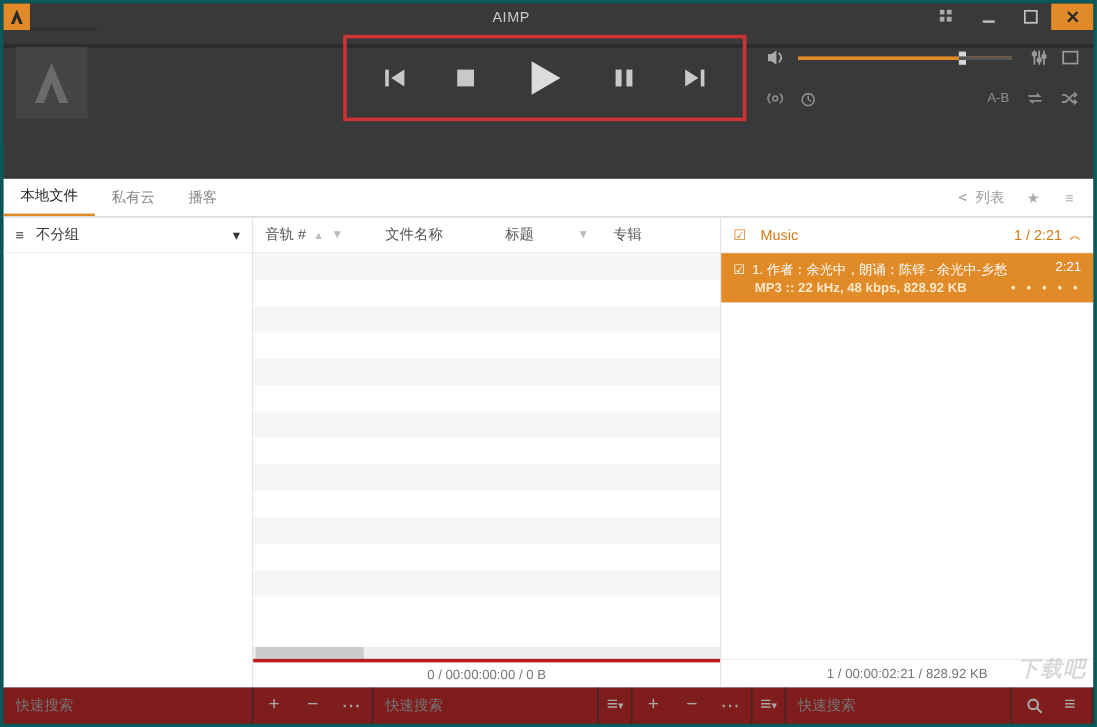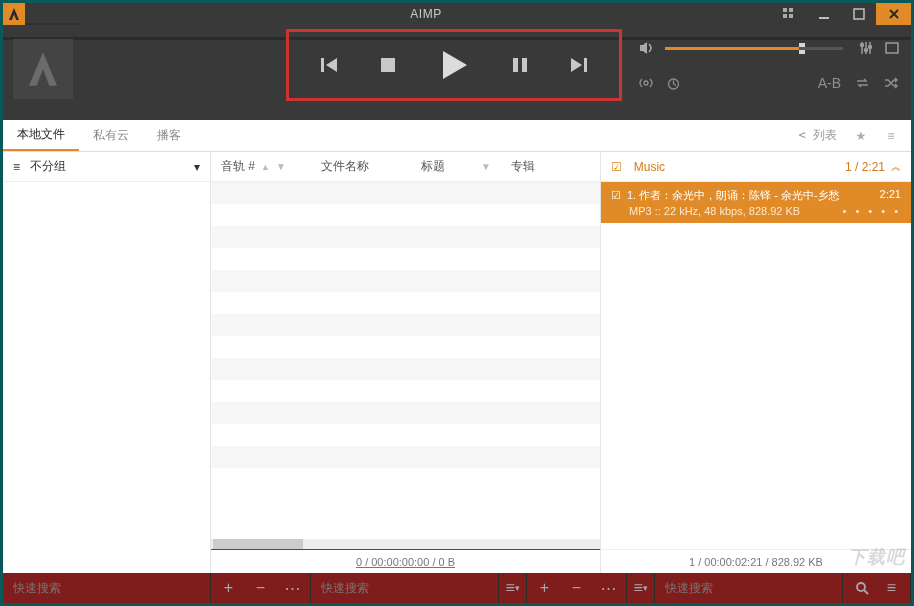--- a/index.html
+++ b/index.html
@@ -28,21 +28,21 @@
   .vol-track { flex: 1; height: 3px; background: #e08a28; position: relative; margin-right: 6px; }
   .vol-track::after { content: ""; position: absolute; right: 0; top: 0; height: 3px; width: 25%; background: #555; }
   .vol-thumb { position: absolute; left: 75%; top: -4px; width: 6px; height: 11px; background: #d6d6d6; }
   .mini-icons { display: flex; gap: 12px; color: #9a9a9a; font-size: 12px; }
   .row2 { display: flex; align-items: center; justify-content: space-between; margin-top: 14px; color: #8d8d8d; font-size: 11px; }
   .row2 .left { display: flex; gap: 14px; align-items: center; }
   .row2 .right { display: flex; gap: 14px; align-items: center; }
   .progress { height: 3px; background: #2b2b2b; margin-top: 12px; }
 
   
-  .tabs { height: 32px; background: #fff; border-bottom: 1px solid #ddd; display: flex; align-items: stretch; font-size: 12px; color: #888; }
+  .tabs { height: 32px; background: #fff; border-bottom: 1px solid #ddd; display: flex; align-items: stretch; font-size: 12px; color: #888; margin-top: 29px; }
   .tabs .tab { padding: 0 14px; display: flex; align-items: center; cursor: pointer; }
   .tabs .tab.active { color: #222; border-bottom: 2px solid #e08a28; }
   .tabs .spacer { flex: 1; }
   .tabs .right { display: flex; align-items: center; gap: 6px; padding-right: 8px; }
   .tabs .listbtn { color: #999; font-size: 12px; cursor: pointer; padding: 0 6px; }
   .tabs .nowplaying { max-width: 200px; color: #444; text-decoration: underline; white-space: nowrap; overflow: hidden; text-overflow: ellipsis; padding: 0 8px; border-bottom: 2px solid #e08a28; height: 100%; display: flex; align-items: center; }
   .tabs .icon { color: #aaa; width: 24px; display: flex; align-items: center; justify-content: center; cursor: pointer; }
 
   
   .main { flex: 1; display: flex; background: #fff; overflow: hidden; }
@@ -57,21 +57,21 @@
   .col .filter { color: #bbb; font-size: 10px; }
   .col.c1 { width: 100px; }
   .col.c2 { width: 100px; }
   .col.c3 { width: 90px; }
   .col.c4 { flex: 1; }
   .rows { flex: 1; background: #fff; position: relative; }
   .rows .stripe { height: 22px; }
   .rows .stripe:nth-child(odd) { background: #f6f6f6; }
   .mid-scroll { height: 10px; background: #eee; display: flex; }
   .mid-scroll .thumb { width: 90px; height: 100%; background: #ccc; margin-left: 2px; }
-  .mid-status { height: 24px; display: flex; align-items: center; justify-content: center; font-size: 11px; color: #777; border-top: 1px solid #b91c1c; text-decoration: underline; }
+  .mid-status { height: 24px; display: flex; align-items: center; justify-content: center; font-size: 11px; color: #777; border-top: 3px solid #b91c1c; }
 
   .right-pane { width: 310px; display: flex; flex-direction: column; }
   .pl-head { height: 30px; display: flex; align-items: center; justify-content: space-between; padding: 0 10px; font-size: 12px; color: #d27a15; border-bottom: 1px solid #eee; }
   .pl-head .chk { color: #e08a28; margin-right: 6px; }
   .pl-head .left { display: flex; align-items: center; gap: 6px; }
   .pl-head .right { display: flex; align-items: center; gap: 6px; }
   .pl-item { background: #e08a28; color: #fff; padding: 6px 10px; font-size: 11px; position: relative; }
   .pl-item .line1 { display: flex; justify-content: space-between; }
   .pl-item .line2 { display: flex; justify-content: space-between; color: #ffe7c7; margin-top: 2px; }
   .dots { letter-spacing: 3px; }
@@ -208,21 +208,21 @@
               </svg>
             </span>
           <span class="ico">
               <svg width="13" height="13" fill="none" stroke="#8d8d8d" stroke-width="1.3">
                 <circle cx="6.5" cy="7" r="5"></circle>
                 <path d="M6.5 7 V3.5 M6.5 7 L9 8.5"></path>
               </svg>
             </span>
         </div>
         <div class="right">
-          <span style="font-size:14px;">A-B</span>
+          <span style="font-size:11px;">A-B</span>
           <span class="ico">
               <svg width="15" height="12" fill="none" stroke="#8d8d8d" stroke-width="1.5">
                 <path d="M2 4 H11 L9 2 M13 8 H4 L6 10"></path>
               </svg>
             </span>
           <span class="ico">
               <svg width="15" height="12" fill="none" stroke="#8d8d8d" stroke-width="1.5">
                 <path d="M1 3 H4 L10 9 H13 M13 3 H10 L4 9 H1 M11 1 L13 3 L11 5 M11 7 L13 9 L11 11"></path>
               </svg>
             </span>
@@ -305,21 +305,21 @@
           <span>1 / 2:21</span>
           <span class="ico" style="font-size:10px;">︽</span>
         </div>
       </div>
       <div class="pl-item">
         <div class="line1">
           <span><span style="margin-right:6px;">☑</span><span>1. 作者：余光中，朗诵：陈铎 - 余光中-乡愁</span></span>
           <span>2:21</span>
         </div>
         <div class="line2">
-          <span style="padding-left:18px;">MP3 :: 22 kHz, 48 kbps, 828.92 KB</span>
+          <span style="padding-left:18px;font-weight:bold;">MP3 :: 22 kHz, 48 kbps, 828.92 KB</span>
           <span class="dots">• • • • •</span>
         </div>
       </div>
       <div class="pl-rest"></div>
       <div class="pl-status">1 / 00:00:02:21 / 828.92 KB</div>
     </div>
   </div>
 
   <div class="bottom">
     <div class="b-section s1">

